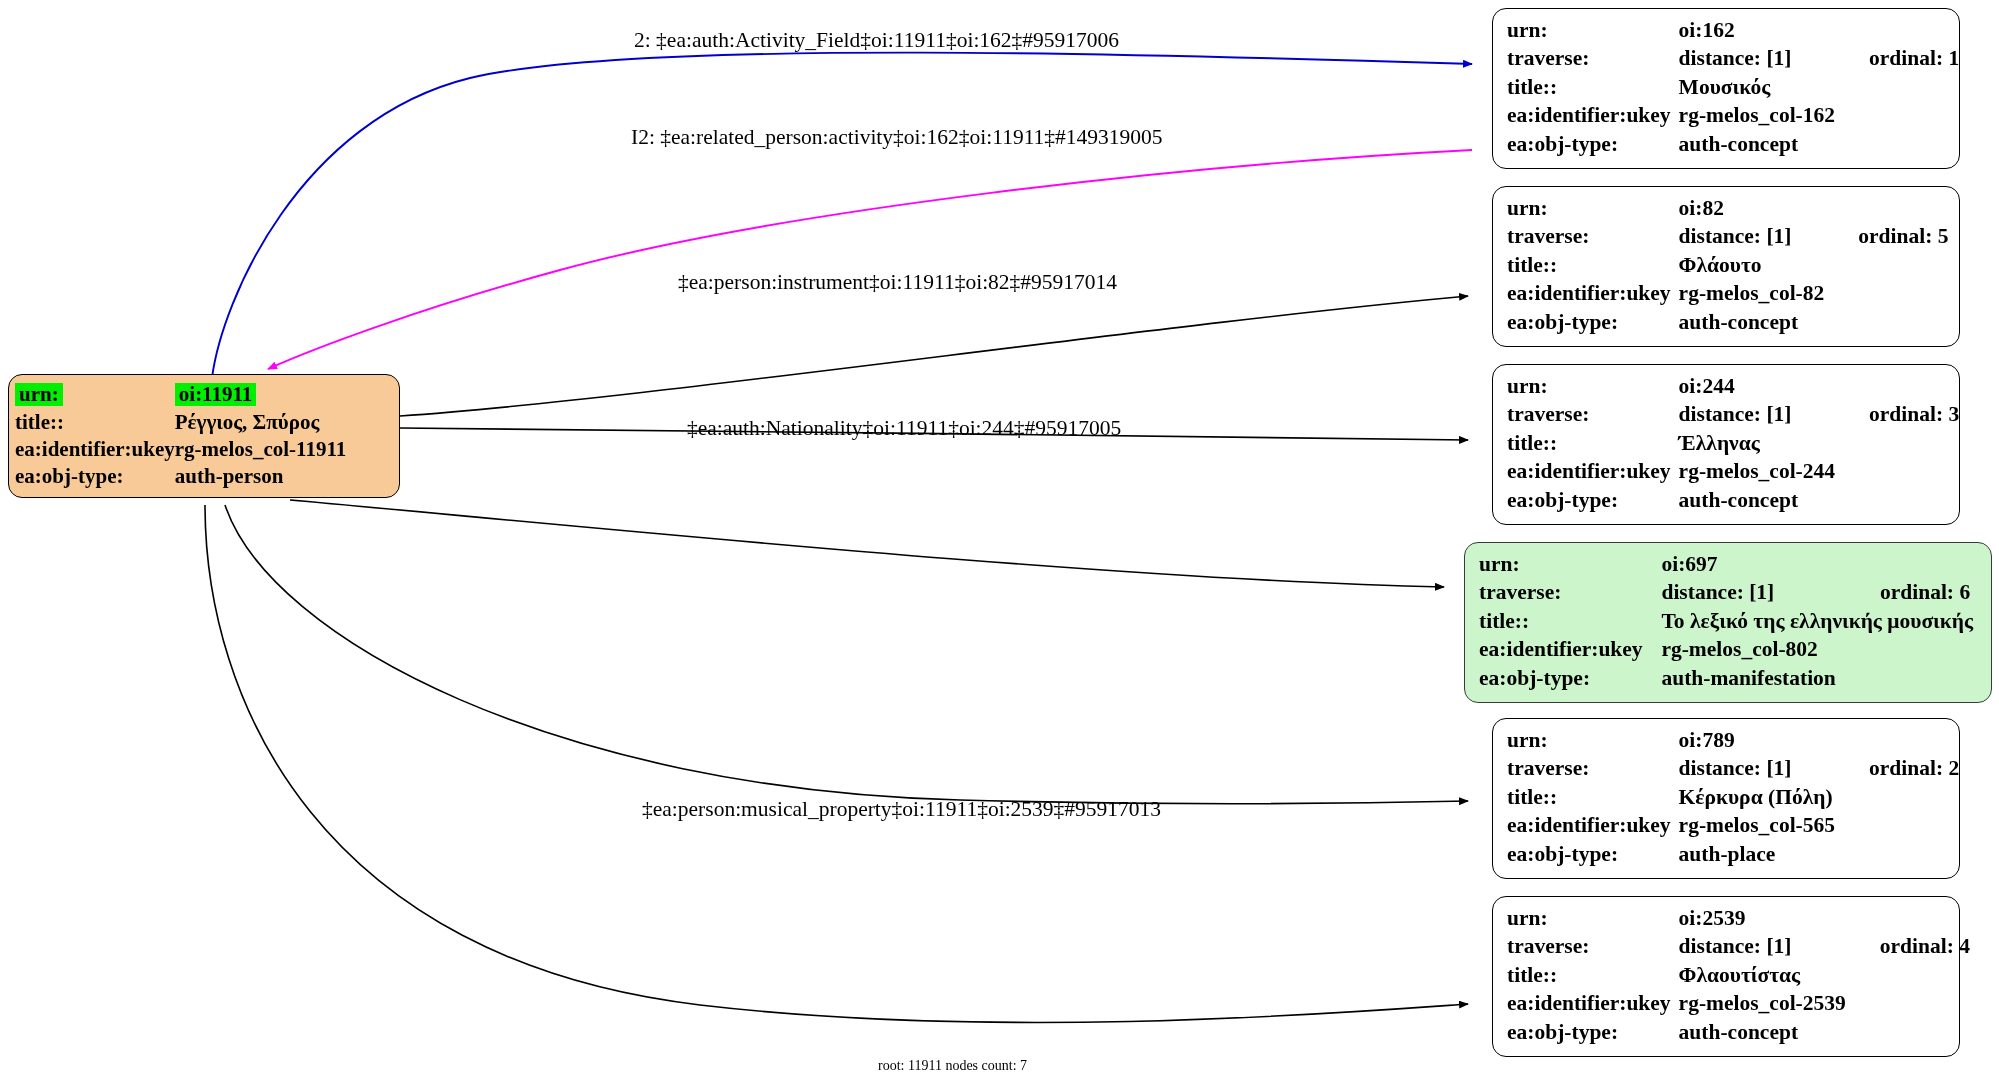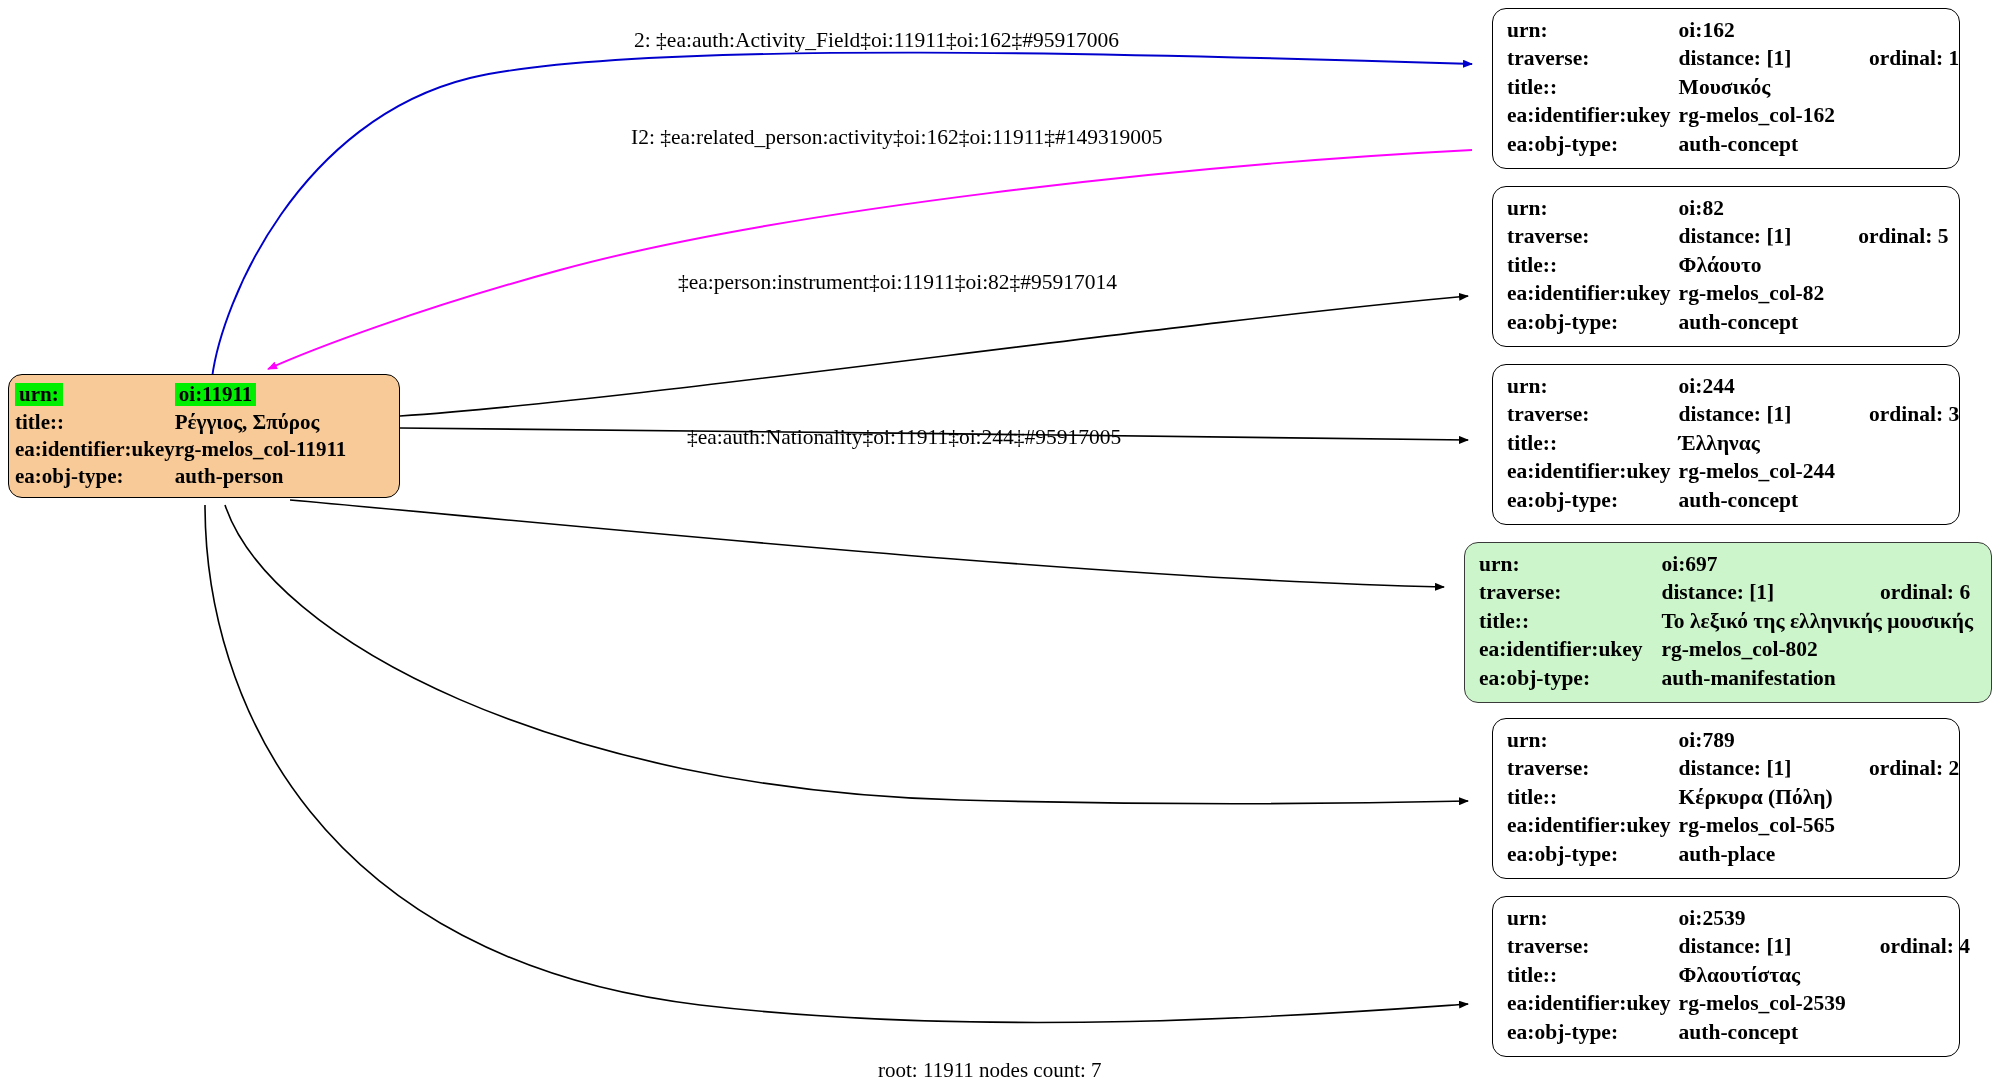--- a/index.html
+++ b/index.html
@@ -79,21 +79,21 @@
   
   .elabel {
     position: absolute;
     font-size: 21.5px;
     line-height: 1;
     white-space: nowrap;
     color: #000000;
   }
   .footer {
     position: absolute;
-    font-size: 21px;
+    font-size: 14px;
     white-space: nowrap;
   }
 </style>
 </head>
 <body>
 
 <div id="canvas">
 
   <svg class="edges" viewBox="0 0 1999 1089">
     <defs>
@@ -122,24 +122,25 @@
 
     <path d="M205,505 C205,700 320,960 700,1005 C1000,1040 1340,1013 1468,1004" fill="none" stroke="#000000" stroke-width="1.6" marker-end="url(#arrowBlack)"></path>
   </svg>
 
   <div class="elabel" style="left:634px; top:30px;">2: ‡ea:auth:Activity_Field‡oi:11911‡oi:162‡#95917006</div>
 
   <div class="elabel" style="left:631px; top:127px;">I2: ‡ea:related_person:activity‡oi:162‡oi:11911‡#149319005</div>
 
   <div class="elabel" style="left:678px; top:272px;text-align:right;">‡ea:person:instrument‡oi:11911‡oi:82‡#95917014</div>
 
-  <div class="elabel" style="left:687px; top:427px;text-align:right;">‡ea:auth:Nationality‡oi:11911‡oi:244‡#95917005</div>
-
-
-
+  <div class="elabel" style="left:687px; top:418px;text-align:right;">‡ea:auth:Nationality‡oi:11911‡oi:244‡#95917005</div>
+
+
+
+  <div class="elabel" style="left:642px; top:799px;">‡ea:person:musical_property‡oi:11911‡oi:2539‡#95917013</div>
 
   <div class="node root" style="left:8px; top:374px; width:392px;">
     <table class="rowtable">
       <tbody>
           <tr>
         <td class="key k-col"><span class="hl">urn:</span></td>
         <td class="val"><span class="hl">oi:11911</span></td>
       </tr>
       <tr>
         <td class="key k-col">title::</td>

